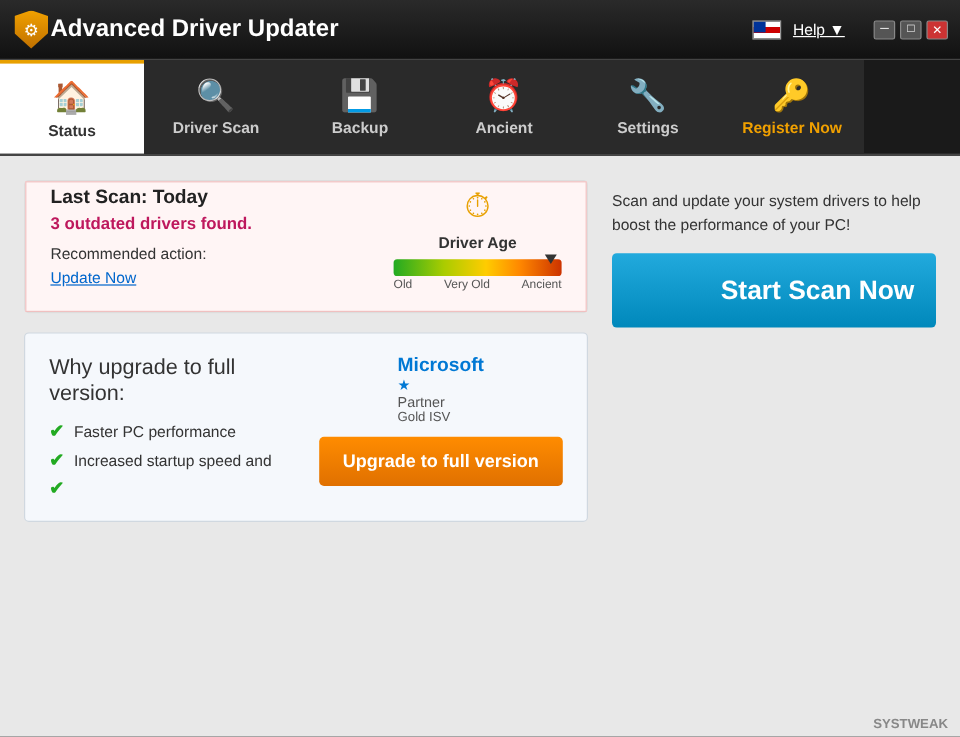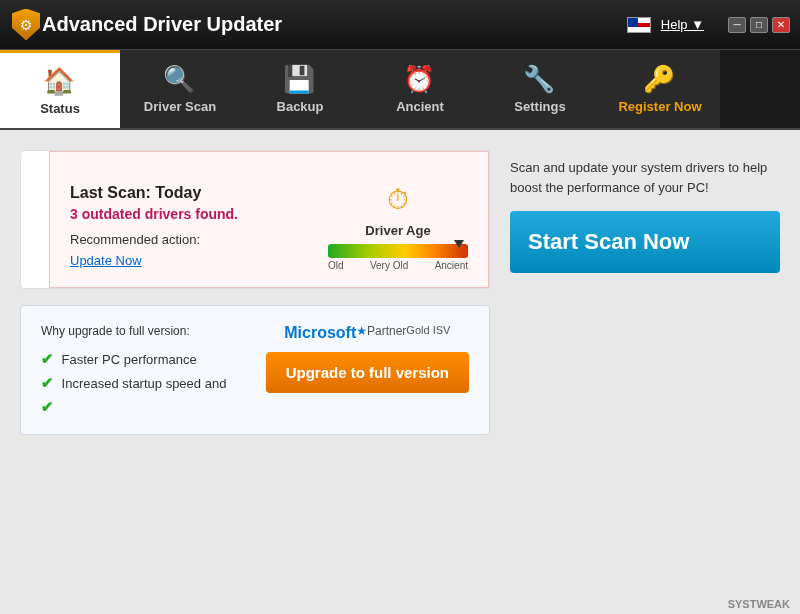--- a/index.html
+++ b/index.html
@@ -117,27 +117,26 @@
       padding: 6px 18px;
       background: #fff;
       border: 1px solid #ccc;
       border-bottom: none;
       font-size: 13px;
       color: #333;
       border-radius: 4px 4px 0 0;
       margin-top: -1px;
     }
     .scan-status-body {
-      padding: 32px 20px 16px 20px;
+      padding: 4px 20px 16px 20px;
       background: #fff5f5;
       border: 1px solid #f0c0c0;
       display: flex;
       gap: 20px;
       align-items: flex-start;
-      margin-left: 28px;
     }
     .scan-info { flex: 1; }
     .last-scan-label { font-size: 16px; font-weight: bold; color: #222; margin-bottom: 4px; }
     .outdated-count { color: #be185d; font-size: 14px; font-weight: bold; margin-bottom: 10px; }
     .recommended-label { font-size: 13px; color: #333; margin-bottom: 4px; }
     .update-link { color: #0066cc; font-size: 13px; text-decoration: underline; cursor: pointer; }
 
     
     .driver-age-section { display: flex; flex-direction: column; align-items: center; }
     .age-icon { font-size: 28px; margin-bottom: 6px; color: #e8a000; }
@@ -170,21 +169,21 @@
     .upgrade-section {
       background: #f5f8fc;
       border: 1px solid #d0d8e0;
       border-radius: 4px;
       padding: 18px 20px;
       display: flex;
       gap: 16px;
       align-items: flex-start;
     }
     .upgrade-text { flex: 1; }
-    .upgrade-title { font-size: 12px; color: #333; margin-bottom: 12px; }
+    .upgrade-title { font-size: 18px; color: #333; margin-bottom: 12px; }
     .upgrade-list { list-style: none; display: flex; flex-direction: column; gap: 6px; }
     .upgrade-list li { font-size: 13px; color: #333; display: flex; align-items: center; gap: 8px; }
     .check-icon { color: #22aa22; font-size: 15px; font-weight: bold; }
     .upgrade-right { display: flex; flex-direction: column; align-items: center; gap: 10px; min-width: 160px; }
     .ms-badge {
       display: flex;
       align-items: center;
       gap: 8px;
     }
     .ms-logo-box {
@@ -192,21 +191,21 @@
       width: 50px; height: 60px;
       display: flex; flex-direction: column; align-items: center; justify-content: center;
       border-radius: 3px;
       color: #fff;
       font-size: 10px;
       font-weight: bold;
     }
     .ms-logo-year { font-size: 18px; font-weight: bold; }
     .ms-logo-top { font-size: 8px; }
     .ms-logo-sub { font-size: 7px; }
-    .ms-partner-text { display: flex; flex-direction: row; }
+    .ms-partner-text { display: flex; flex-direction: column; }
     .ms-name { color: #0078d4; font-size: 16px; font-weight: bold; }
     .ms-star { color: #0078d4; font-size: 12px; }
     .ms-partner { font-size: 12px; color: #555; }
     .ms-gold { font-size: 11px; color: #555; }
     .upgrade-btn {
       background: linear-gradient(to bottom, #ff8c00, #e07000);
       color: #fff;
       border: none;
       border-radius: 4px;
       padding: 12px 20px;
@@ -222,21 +221,21 @@
     .scan-desc { font-size: 13px; color: #333; line-height: 1.5; }
     .start-scan-btn {
       background: linear-gradient(to bottom, #22aadd, #0088bb);
       color: #fff;
       border: none;
       border-radius: 4px;
       padding: 18px;
       font-size: 22px;
       font-weight: bold;
       cursor: pointer;
-      text-align: left;
+      text-align: right;
       width: 100%;
     }
 
     
     .systweak-footer {
       position: absolute;
       bottom: 4px;
       right: 10px;
       color: #888;
       font-size: 11px;

